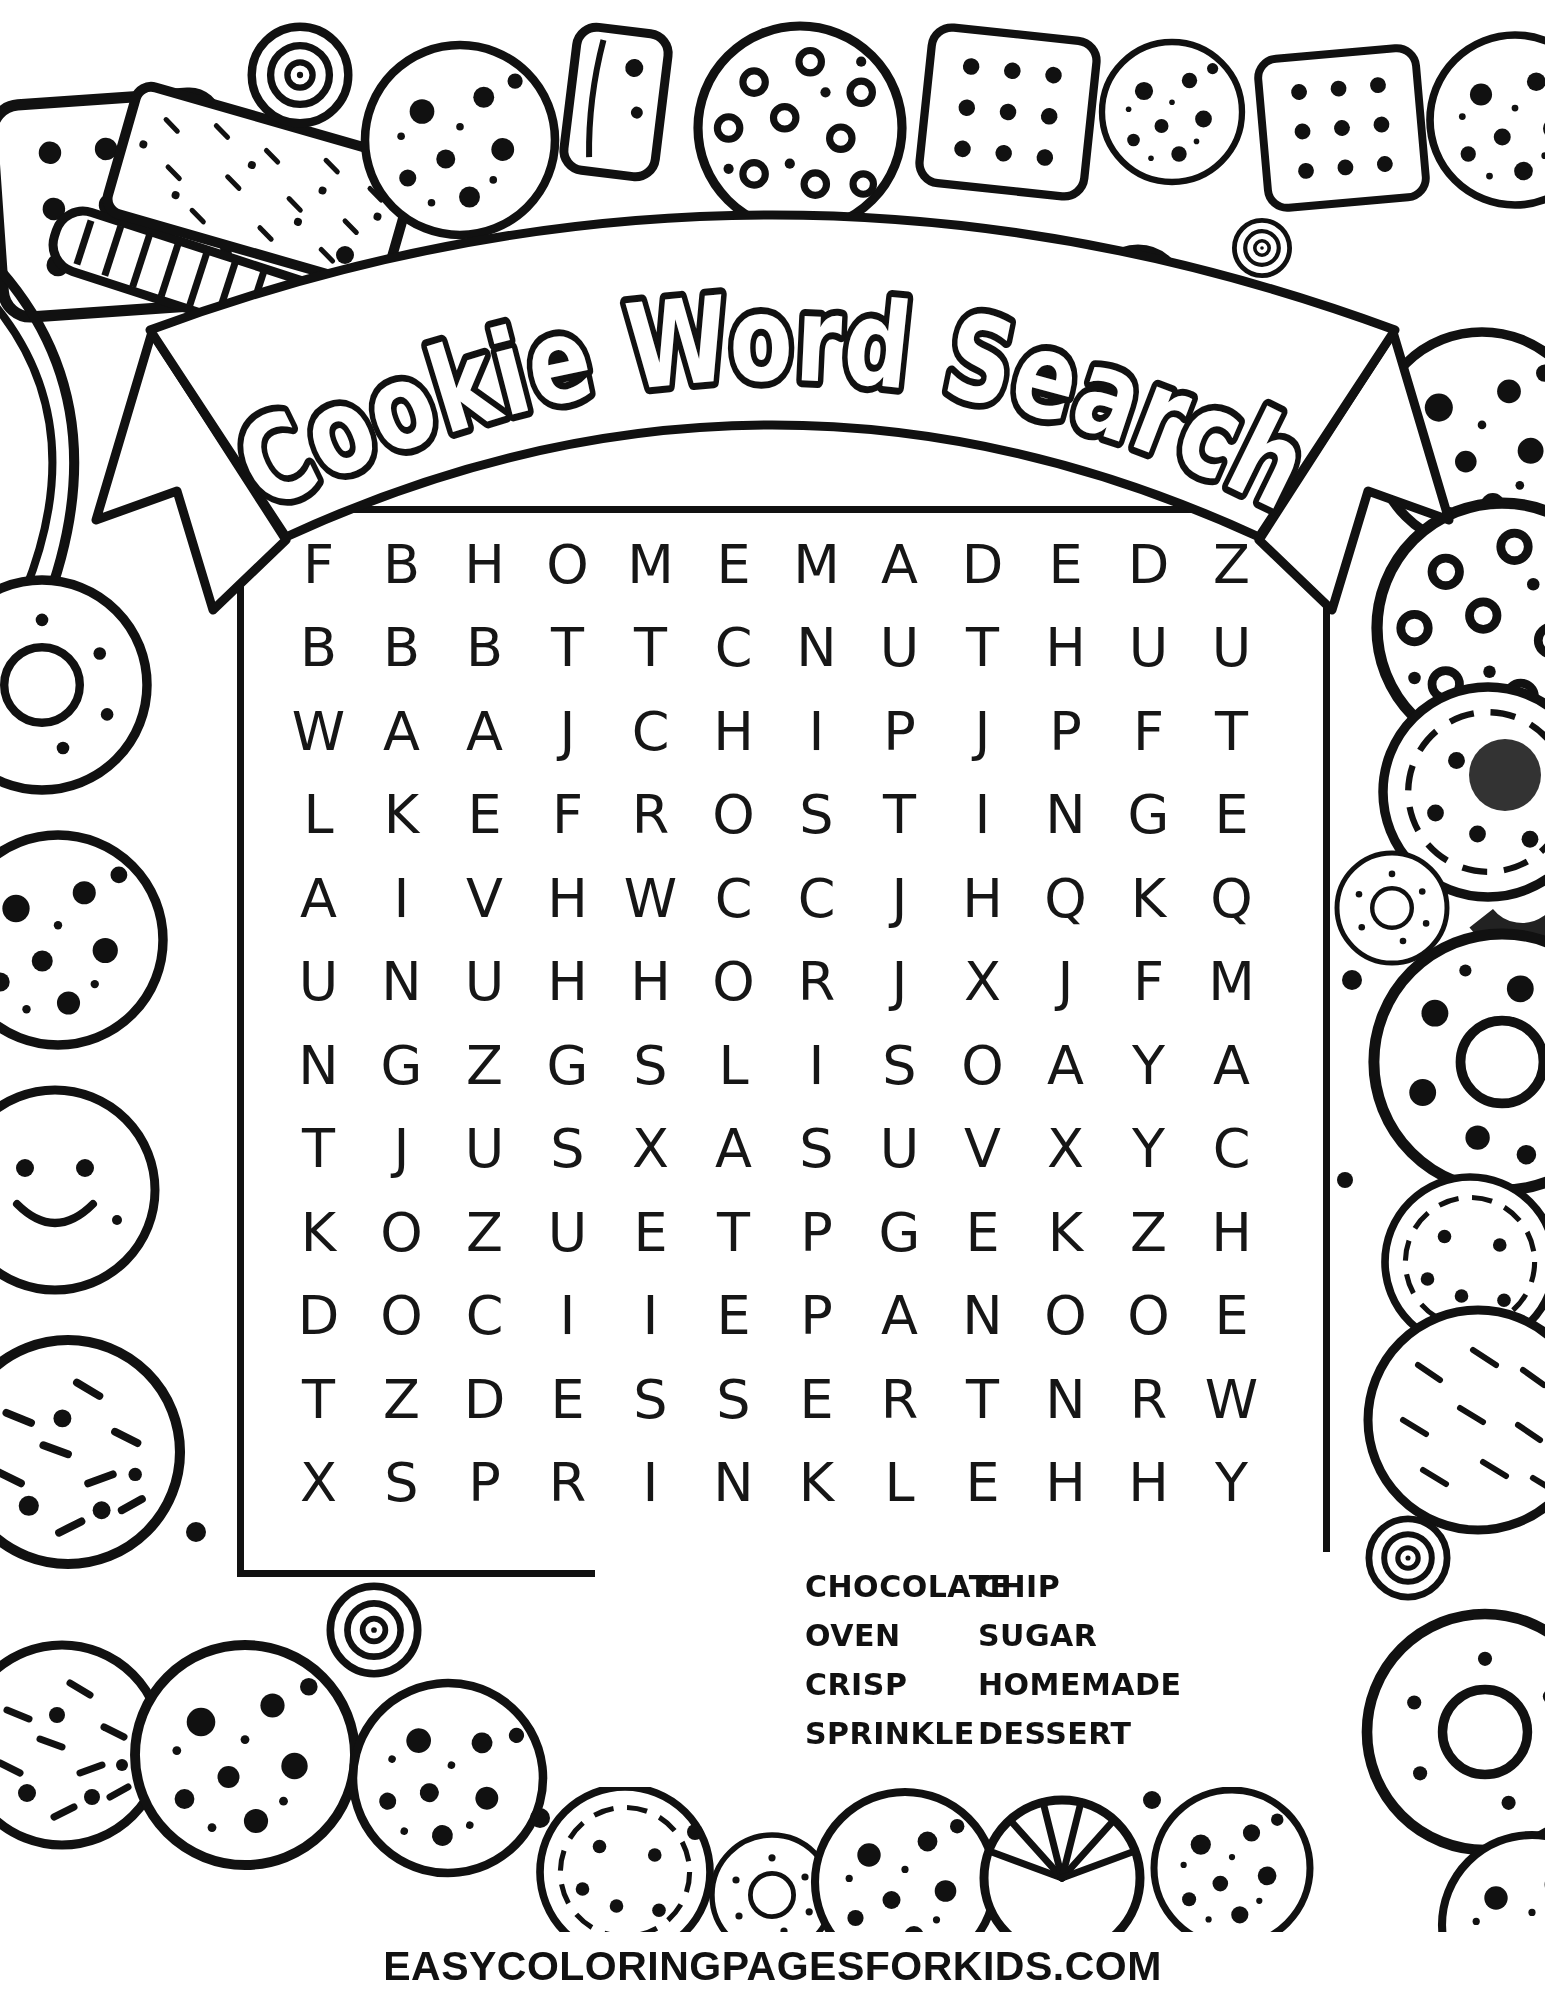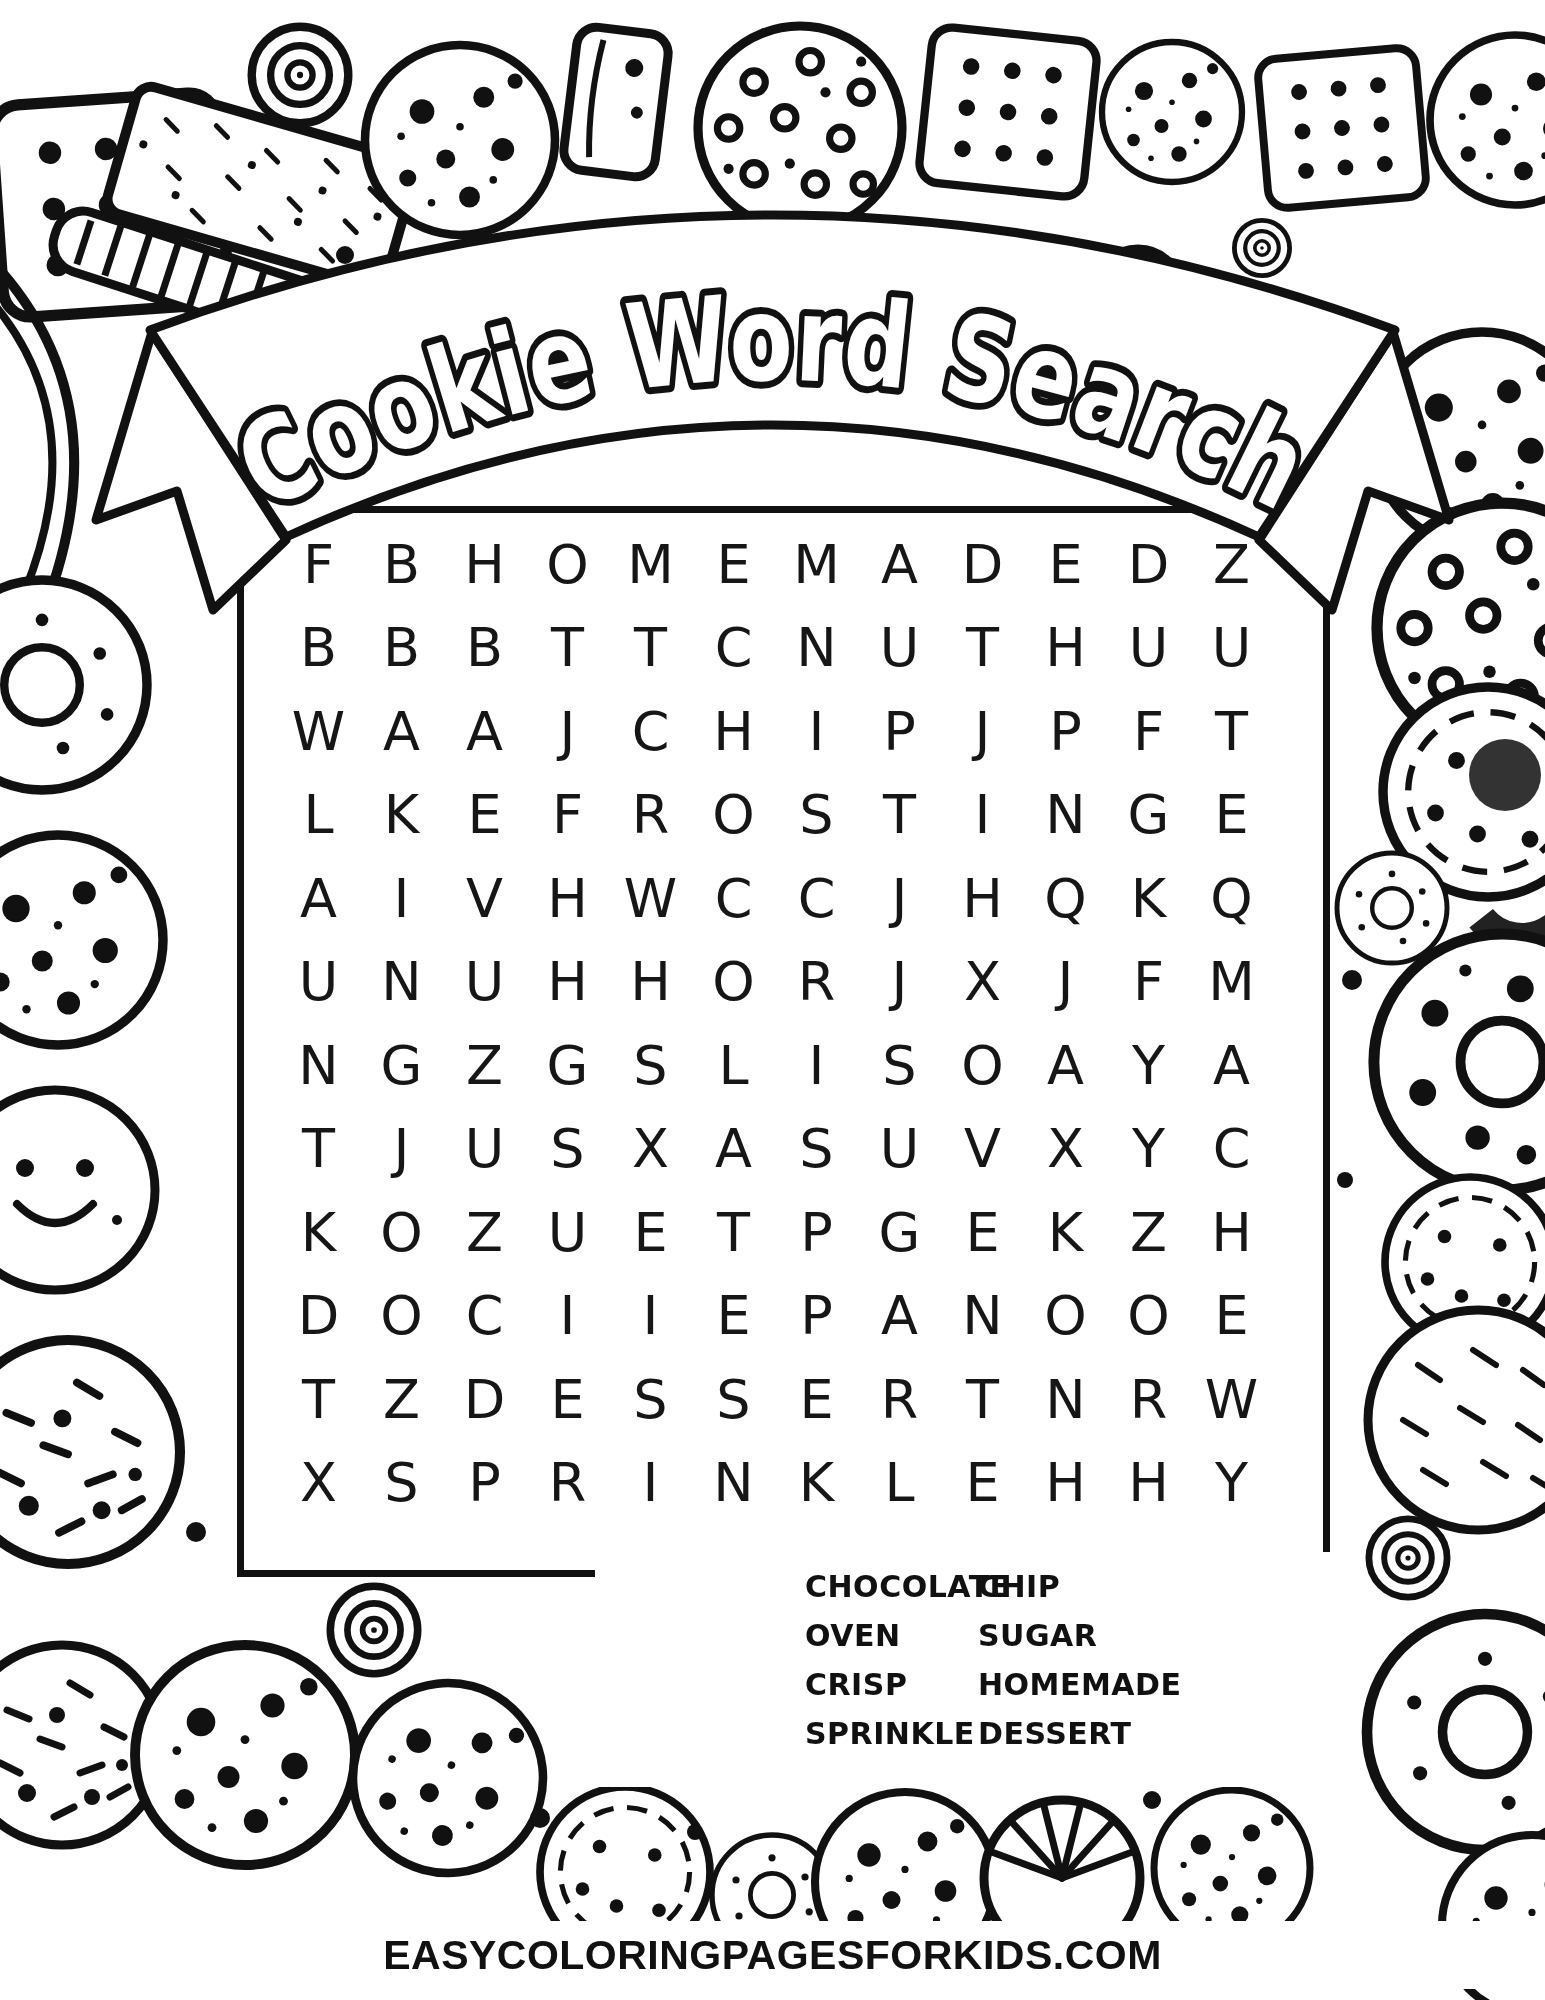--- a/index.html
+++ b/index.html
@@ -33,21 +33,21 @@
   .word-col-1{left:35px;}
   .word-col-2{left:210px;}
   .word-col-3{left:383px;}
   .word-col .word{
     height:49px; display:flex; align-items:center;
     font-size:30px; font-weight:700; letter-spacing:0.5px; white-space:nowrap;
   }
 
   
   .footer{
-    position:absolute; left:0; bottom:11px; width:1545px; height:68px;
+    position:absolute; left:0; bottom:0; width:1545px; height:68px;
     background:#fff; z-index:6; display:flex; align-items:center; justify-content:center;
   }
   .footer .site{
     font-family:"Liberation Sans", sans-serif; font-size:41px; font-weight:700;
     letter-spacing:0.5px; color:#111;
   }
 
   
   .banner-svg{position:absolute; left:0; top:0; z-index:8; pointer-events:none;}
 

